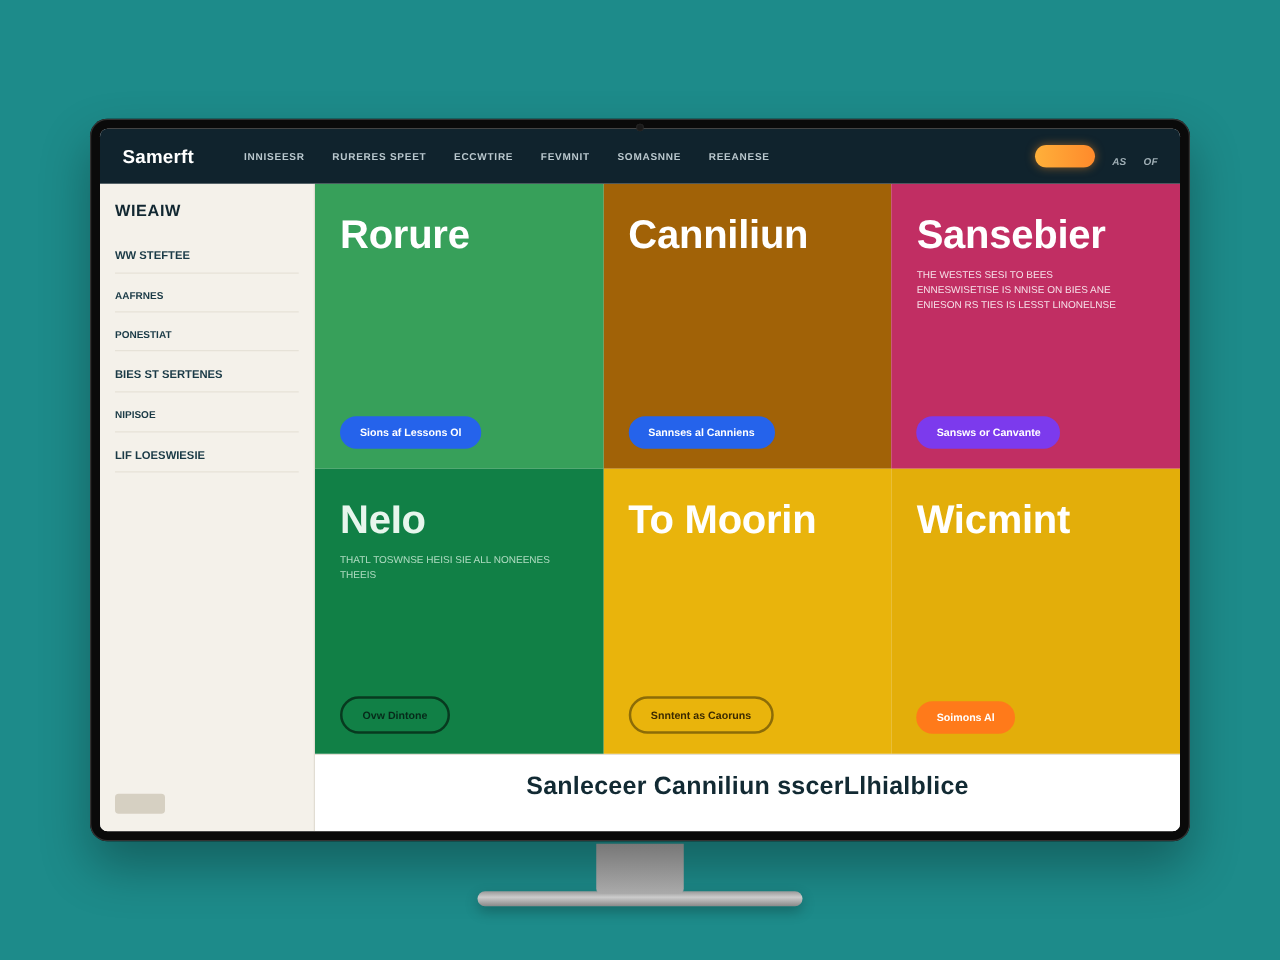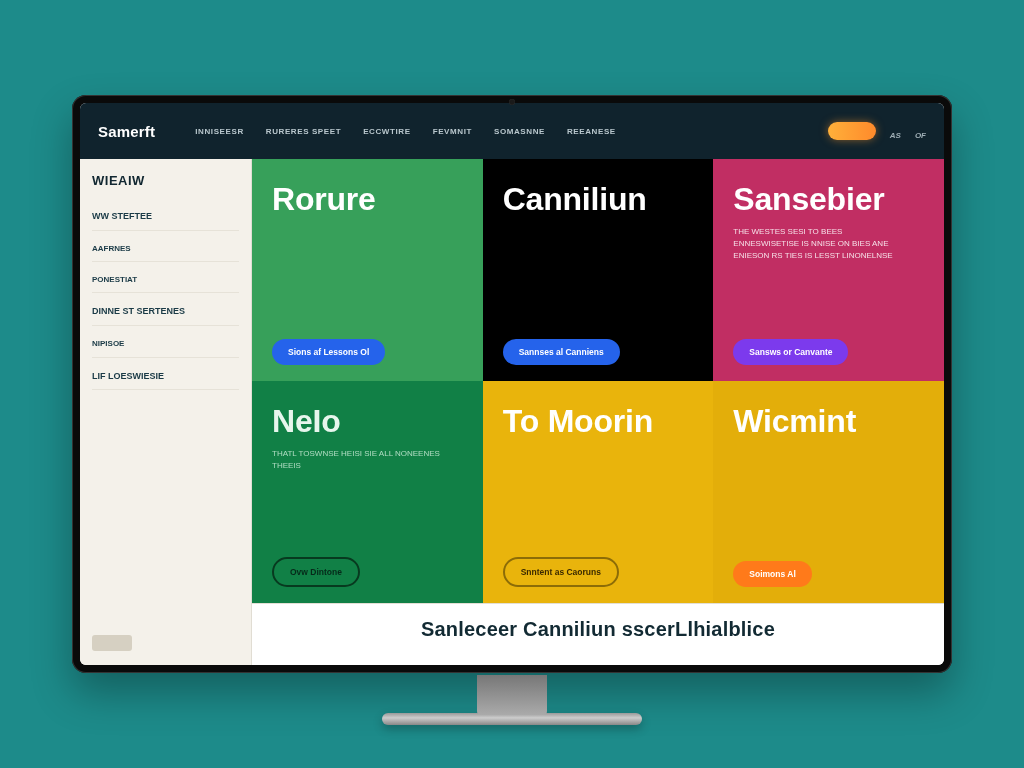--- a/index.html
+++ b/index.html
@@ -53,21 +53,21 @@
   }
   .camera {
     width: 6px; height: 6px; background:#1a1a1a; border-radius:50%;
     position:absolute; top:4px; left:50%; transform:translateX(-50%);
     box-shadow: inset 0 0 1px #444;
   }
 
   
   .topnav {
     background: #10232d;
-    height: 56px;
+    height: 44px;
     display: flex;
     align-items: center;
     padding: 0 18px;
     gap: 10px;
   }
   .brand {
     color: #fff;
     font-weight: 700;
     font-size: 15px;
     letter-spacing: 0.2px;
@@ -159,21 +159,21 @@
     margin-top: auto;
     align-self: flex-start;
     font-size: 8.5px;
     font-weight: 700;
     padding: 8px 16px;
     border-radius: 16px;
     cursor:pointer;
     text-align:center;
   }
   .t-rorure   { background:#37a05a; }
-  .t-canniliun{ background:#000000; }
+  .t-canniliun{ background:#a16207; }
   .t-sansebier{ background:#c12e63; }
   .t-nelo     { background:#118046; }
   .t-tomoorin { background:#e9b40c; }
   .t-wicmint  { background:#e3ae0a; }
 
   .btn-blue   { background:#2563eb; color:#fff; }
   .btn-purple { background:#7c3aed; color:#fff; }
   .btn-outline-dark { border:2px solid rgba(0,0,0,0.55); color:#062a1a; background:transparent; }
   .btn-outline-dark2{ border:2px solid rgba(0,0,0,0.4); color:#3b2a00; background:transparent; }
   .btn-orange { background:#ff7a1a; color:#fff; }
@@ -220,21 +220,21 @@
         <div class="nav-extra">OF</div>
       </div>
     </div>
 
     <div class="body-area">
       <div class="sidebar">
         <div class="sidebar-title">WIEAIW</div>
         <div class="sidebar-item sidebar-strong">WW STEFTEE</div>
         <div class="sidebar-item">AAFRNES</div>
         <div class="sidebar-item">PONESTIAT</div>
-        <div class="sidebar-item sidebar-strong">DINNE ST SERTENES</div>
+        <div class="sidebar-item sidebar-strong">BIES ST SERTENES</div>
         <div class="sidebar-item">NIPISOE</div>
         <div class="sidebar-item sidebar-strong">LIF LOESWIESIE</div>
         <div class="sidebar-pill"></div>
       </div>
 
       <div class="grid-wrap">
         <div class="grid">
 
           <div class="tile t-rorure">
             <h2>Rorure</h2>

